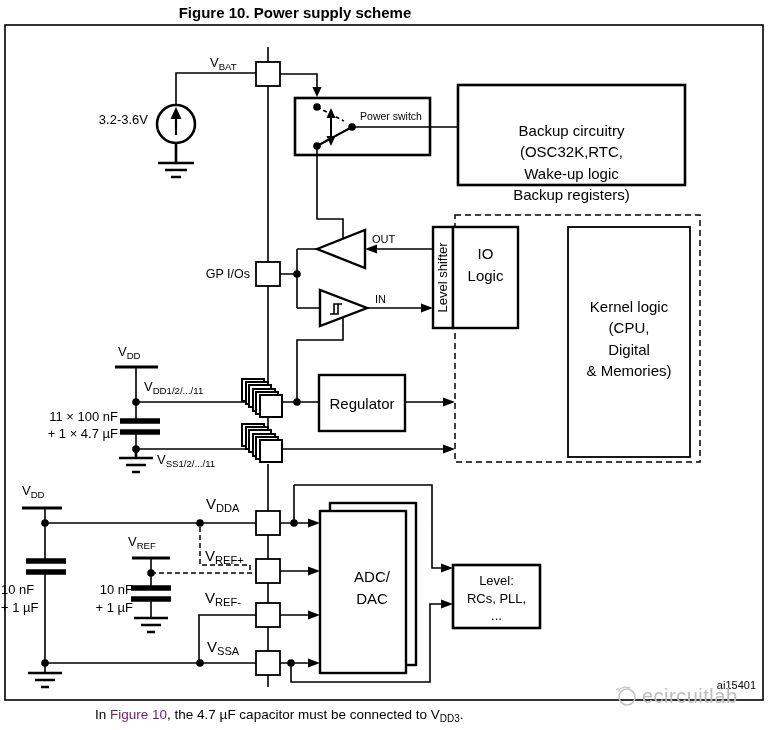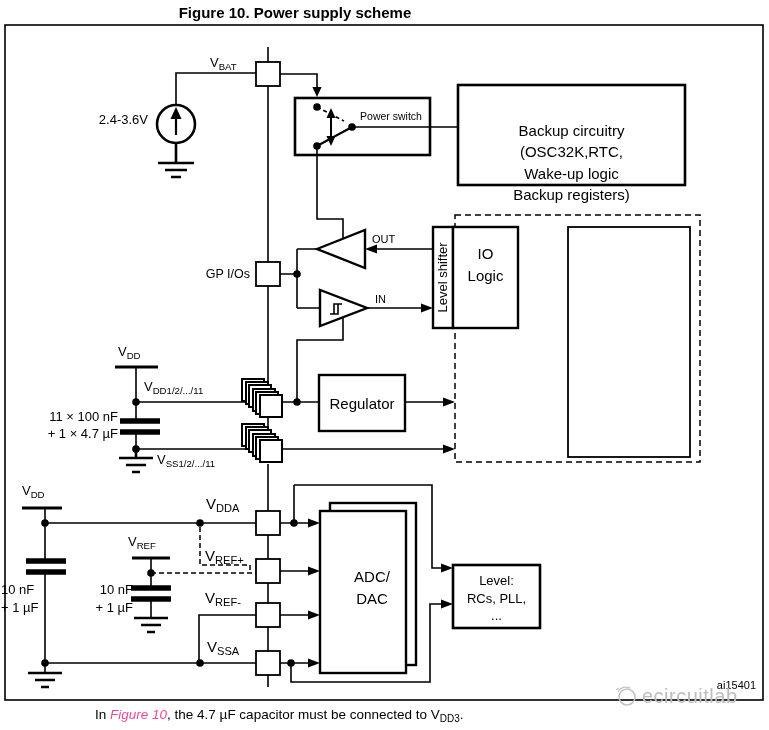--- a/index.html
+++ b/index.html
@@ -21,21 +21,21 @@
   .stack span{position:absolute;width:20px;height:20px;background:#fff;border:2px solid #000;}
   .stack span:nth-child(1){left:0px;top:0px;}
   .stack span:nth-child(2){left:3.6px;top:3.2px;}
   .stack span:nth-child(3){left:7.2px;top:6.4px;}
   .stack span:nth-child(4){left:10.8px;top:9.6px;}
   .stack span:nth-child(5){left:14.4px;top:12.8px;}
   .stack span:nth-child(6){left:18px;top:16px;}
   .caution{position:absolute;left:0;top:707px;width:769px;font-size:13.5px;}
   .caution .tag{position:absolute;left:5px;top:0;font-weight:bold;margin-top:24px;}
   .caution .body{position:absolute;left:95px;top:0;white-space:nowrap;}
-  .link{color:#ec4899;font-style:italic;}
+  .link{color:#701a75;}
   .wm{position:absolute;left:612px;top:683px;display:flex;align-items:center;color:#bdbdbd;
       font-size:20px;letter-spacing:0.5px;}
 </style>
 </head>
 <body>
 
 <div id="stage">
 
   <svg id="art" width="769" height="730" viewBox="0 0 769 730">
 
@@ -159,39 +159,43 @@
       <span></span>
       <span></span>
       <span></span>
       <span></span>
   </div>
 
   <div class="lbl b f135 c" style="left:100px;top:3px;width:390px;">Figure 10. Power supply scheme</div>
 
   <div class="lbl f13" style="left:210px;top:55px;"><span>V</span><span class="sub">BAT</span></div>
 
-  <div class="lbl f13 r" style="left:73px;top:112px;width:75px;">2.4-3.6V</div>
+  <div class="lbl f13 r" style="left:73px;top:112px;width:75px;">3.2-3.6V</div>
 
   <div class="lbl f10 c" style="left:352px;top:110px;width:78px;">Power switch</div>
 
   <div class="lbl f135 c" style="left:458px;top:92px;width:227px;line-height:1.42;margin-top:28px;">Backup circuitry
 (OSC32K,RTC,
 Wake-up logic
 Backup registers)</div>
 
   <div class="lbl f11 b" style="left:372px;top:232px;font-weight:normal;">OUT</div>
   <div class="lbl f11" style="left:375px;top:292px;">IN</div>
 
   <div class="lbl f125 r" style="left:196px;top:266px;width:54px;">GP I/Os</div>
 
   <div class="lbl f13 c rot" style="left:383px;top:269px;width:120px;">Level shifter</div>
 
   <div class="lbl f135 c" style="left:453px;top:243px;width:65px;line-height:1.45;">IO
 Logic</div>
 
+  <div class="lbl f135 c" style="left:568px;top:296px;width:122px;line-height:1.42;">Kernel logic
+(CPU,
+Digital
+&amp; Memories)</div>
 
   <div class="lbl f135 c" style="left:319px;top:394px;width:86px;text-align:center;">Regulator</div>
 
   <div class="lbl f13" style="left:118px;top:344px;"><span>V</span><span class="sub">DD</span></div>
   <div class="lbl f13" style="left:144px;top:379px;"><span>V</span><span class="sub">DD1/2/.../11</span></div>
   <div class="lbl f13" style="left:157px;top:452px;"><span>V</span><span class="sub">SS1/2/.../11</span></div>
 
   <div class="lbl f13 r" style="left:25px;top:409px;width:93px;line-height:1.3;">11 × 100 nF
 + 1 × 4.7 µF</div>
 

